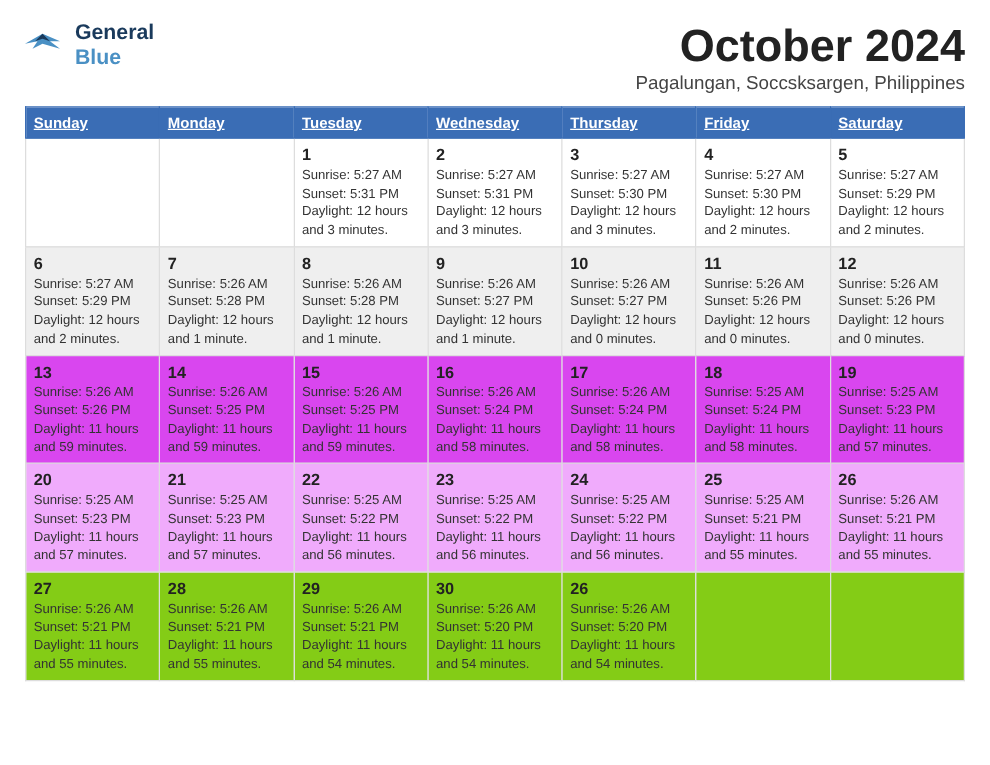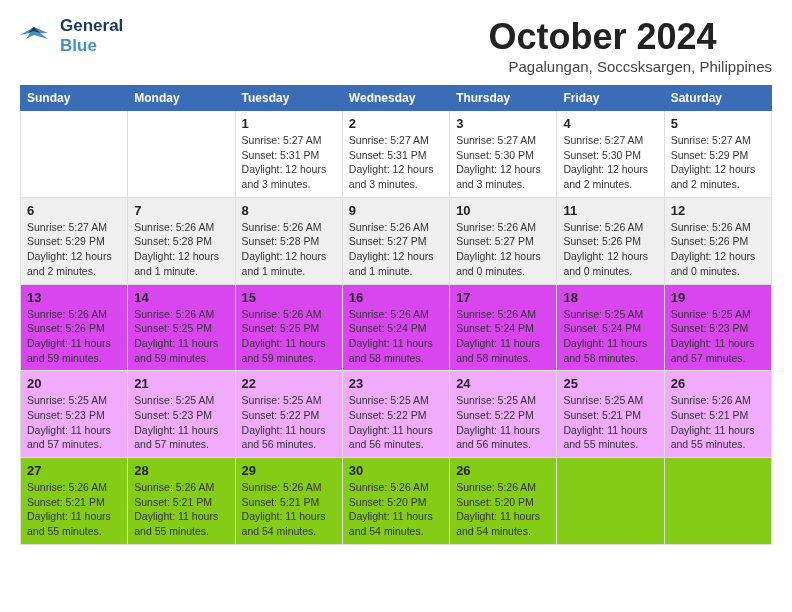--- a/index.html
+++ b/index.html
@@ -19,21 +19,21 @@
     .logo {
       display: flex;
       align-items: center;
       gap: 12px;
     }
     .logo-bird {
       width: 28px;
       height: 22px;
     }
     .title-block {
-      text-align: left;
+      text-align: right;
     }
     .month-title {
       font-size: 36px;
       font-weight: bold;
       color: #222;
     }
     .subtitle {
       font-size: 15px;
       color: #444;
       margin-left: 20px;
@@ -44,20 +44,21 @@
       font-size: 11px;
     }
     .calendar-table thead tr th {
       background: #3a6db5;
       color: #fff;
       padding: 5px 6px;
       text-align: left;
       font-size: 12px;
       font-weight: bold;
       border: 1px solid #3a6db5;
+      text-decoration: underline;
     }
     .calendar-table tbody tr {
       border-bottom: 1px solid #ddd;
     }
     .calendar-table tbody tr:nth-child(odd) {
       background: #fff;
     }
     .calendar-table tbody tr:nth-child(even) {
       background: #f5f5f5;
     }

